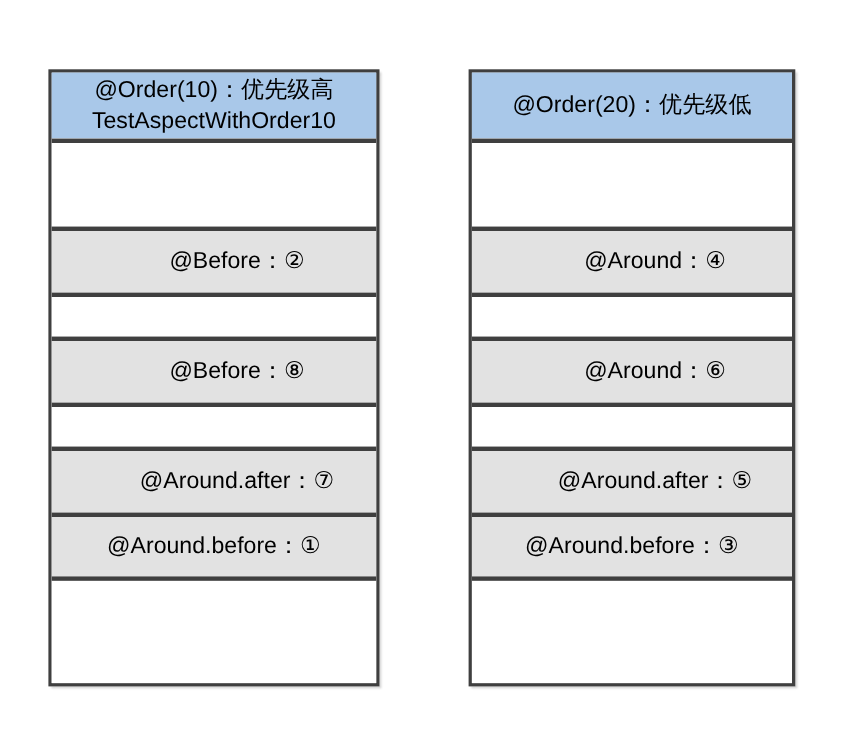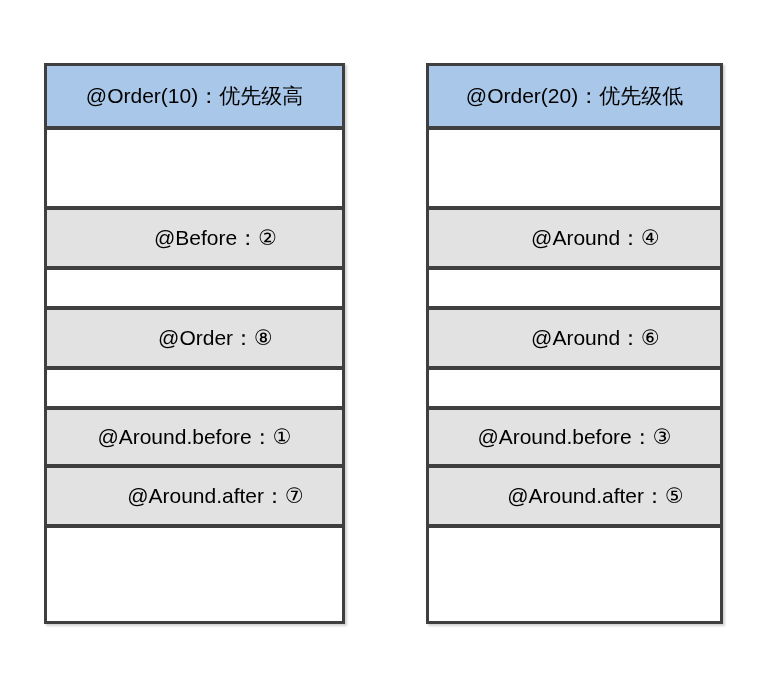--- a/index.html
+++ b/index.html
@@ -48,38 +48,39 @@
   .row.sp-end   { flex: 1 1 auto; background: #ffffff; }
 </style>
 </head>
 <body>
 
 <div class="canvas">
 
   <div class="aspect-box left">
     <div class="row header">
       <div>@Order(10)：优先级高</div>
+      <div>TestAspectWithOrder10</div>
     </div>
     <div class="row sp-lg"></div>
     <div class="row gray">@Before：②</div>
     <div class="row sp-sm"></div>
-    <div class="row gray">@Order：⑧</div>
+    <div class="row gray">@Before：⑧</div>
     <div class="row sp-sm"></div>
+    <div class="row gray">@Around.after：⑦</div>
     <div class="row gray-sm">@Around.before：①</div>
-    <div class="row gray">@Around.after：⑦</div>
     <div class="row sp-end"></div>
   </div>
 
   <div class="aspect-box right">
     <div class="row header">
       <div>@Order(20)：优先级低</div>
     </div>
     <div class="row sp-lg"></div>
     <div class="row gray">@Around：④</div>
     <div class="row sp-sm"></div>
     <div class="row gray">@Around：⑥</div>
     <div class="row sp-sm"></div>
+    <div class="row gray">@Around.after：⑤</div>
     <div class="row gray-sm">@Around.before：③</div>
-    <div class="row gray">@Around.after：⑤</div>
     <div class="row sp-end"></div>
   </div>
 
 </div>
 
 </body></html>

